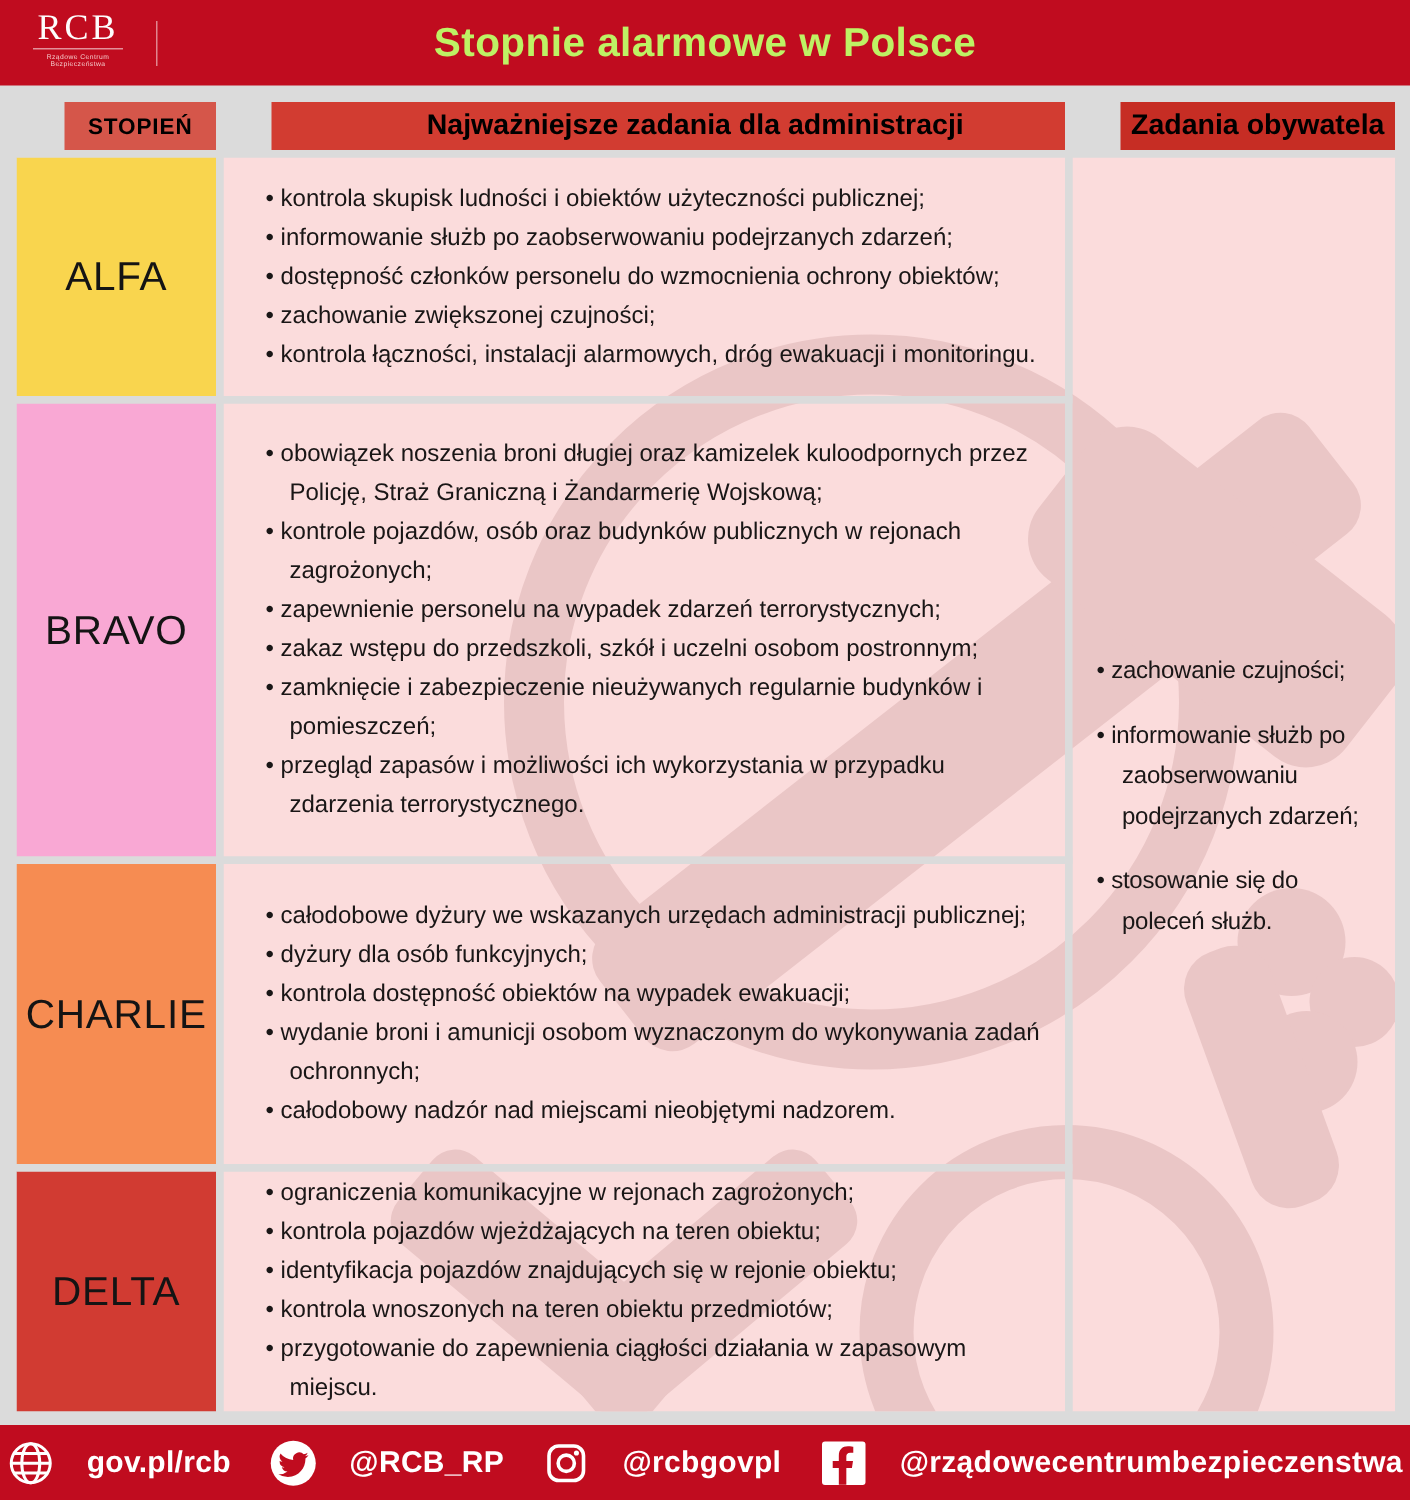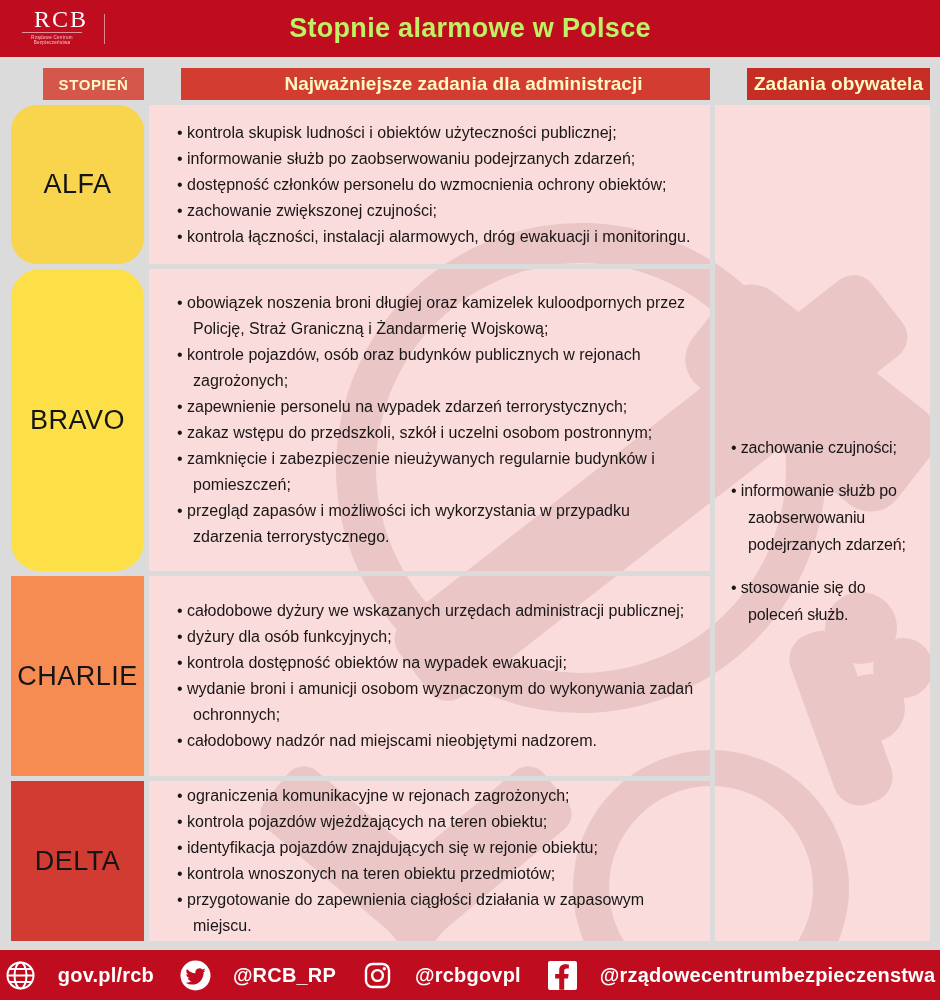--- a/index.html
+++ b/index.html
@@ -12,41 +12,41 @@
   .page { width:940px; height:1000px; display:flex; flex-direction:column; background:#dbdbdb; }
 
   
   .header {
     height:57px; background:#c00c1f; position:relative; flex:0 0 auto;
     display:flex; align-items:center; justify-content:center;
   }
   .logo { position:absolute; left:16px; top:6px; color:#fff; text-align:center; width:72px; }
   .logo-acronym {
     font-family:"Liberation Serif", serif; font-size:24px; letter-spacing:2px;
-    color:#fdfdfd; line-height:26px;text-align:right;
+    color:#fdfdfd; line-height:26px;
   }
   .logo-sub {
     font-size:4.5px; color:#f4c9c9; line-height:5px; letter-spacing:.3px;
     border-top:1px solid rgba(255,255,255,.55); padding-top:2px; margin:0 6px;
   }
   .logo-divider { position:absolute; left:104px; top:14px; width:1px; height:30px; background:rgba(255,255,255,.5); }
   .page-title { color:#bef264; font-size:27px; font-weight:bold; letter-spacing:.3px; }
 
   
   .table {
     position:relative; margin:11px 10px 0 11px; width:919px; height:873px;
     display:grid; overflow:hidden;
     grid-template-columns:133px 561px 215px;
     grid-template-rows:32px 159px 302px 200px 160px;
     gap:5px;
   }
   .cell { position:relative; }
   .th {
     display:flex; align-items:center; justify-content:center;
-    font-weight:bold; color:#fef9c3;margin-left:32px;
+    font-weight:bold; color:#000000;margin-left:32px;
   }
   .th-level   { grid-column:1; grid-row:1; background:#d5564a; font-size:15px; letter-spacing:.6px; }
   .th-admin   { grid-column:2; grid-row:1; background:#d23c31; font-size:19px;padding-left:36px; }
   .th-citizen { grid-column:3; grid-row:1; background:#c62d24; font-size:19px; }
 
   .level {
     grid-column:1; display:flex; align-items:center; justify-content:center;
     font-size:27px; color:#141414; letter-spacing:.5px;
   }
   .row-1 { grid-row:2; } .row-2 { grid-row:3; } .row-3 { grid-row:4; } .row-4 { grid-row:5; }
@@ -131,34 +131,34 @@
         <circle cx="700" cy="820" r="120" fill="none" stroke="#eac6c6" stroke-width="36"></circle>
       </g>
     </svg>
     <div class="gapcover gc-v1"></div>
     <div class="gapcover gc-v2"></div>
     <div class="gapcover gc-h0"></div>
     <div class="gapcover gc-h1"></div>
     <div class="gapcover gc-h2"></div>
     <div class="gapcover gc-h3"></div>
 
-    <div class="cell level row-1" style="background: rgb(249, 213, 78); border-radius: 26px;">
+    <div class="cell level row-1" style="background: rgb(249, 213, 78);">
       <span>ALFA</span>
     </div>
     <div class="cell tasks row-1">
       <ul>
           <li>kontrola skupisk ludności i obiektów użyteczności publicznej;</li>
           <li>informowanie służb po zaobserwowaniu podejrzanych zdarzeń;</li>
           <li>dostępność członków personelu do wzmocnienia ochrony obiektów;</li>
           <li>zachowanie zwiększonej czujności;</li>
           <li>kontrola łączności, instalacji alarmowych, dróg ewakuacji i monitoringu.</li>
         </ul>
     </div>
 
-    <div class="cell level row-2" style="background: #fde047; border-radius: 29px;">
+    <div class="cell level row-2" style="background: #f9a8d4;">
       <span>BRAVO</span>
     </div>
     <div class="cell tasks row-2">
       <ul>
           <li>obowiązek noszenia broni długiej oraz kamizelek kuloodpornych przez Policję, Straż Graniczną i Żandarmerię Wojskową;</li>
           <li>kontrole pojazdów, osób oraz budynków publicznych w rejonach zagrożonych;</li>
           <li>zapewnienie personelu na wypadek zdarzeń terrorystycznych;</li>
           <li>zakaz wstępu do przedszkoli, szkół i uczelni osobom postronnym;</li>
           <li>zamknięcie i zabezpieczenie nieużywanych regularnie budynków i pomieszczeń;</li>
           <li>przegląd zapasów i możliwości ich wykorzystania w przypadku zdarzenia terrorystycznego.</li>

